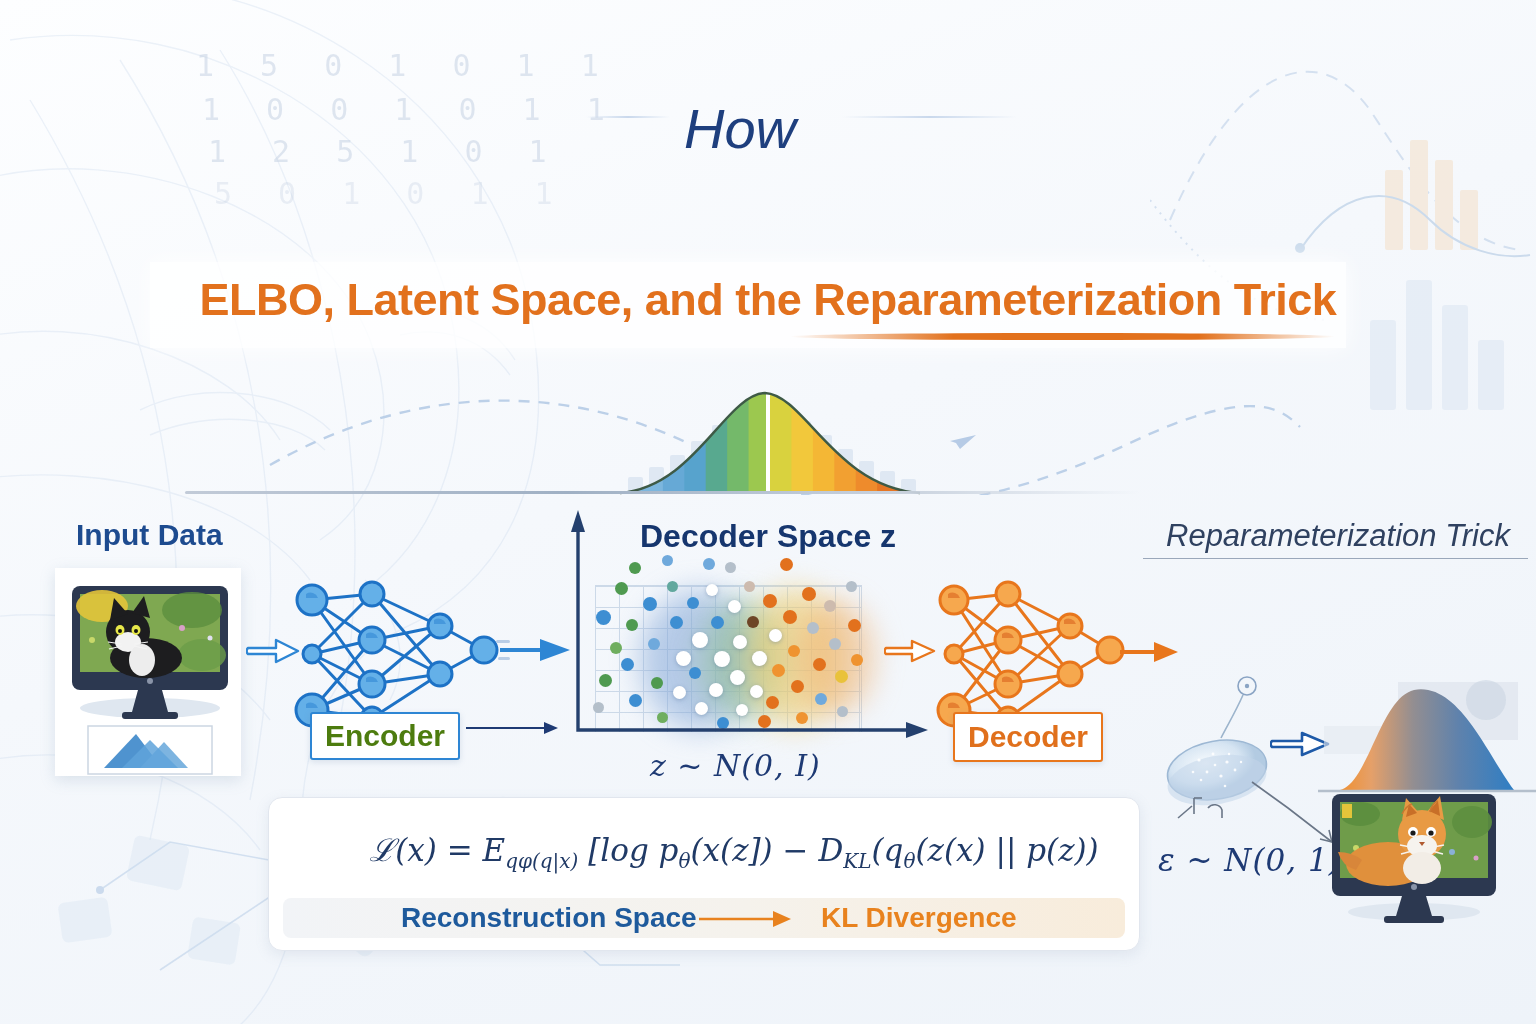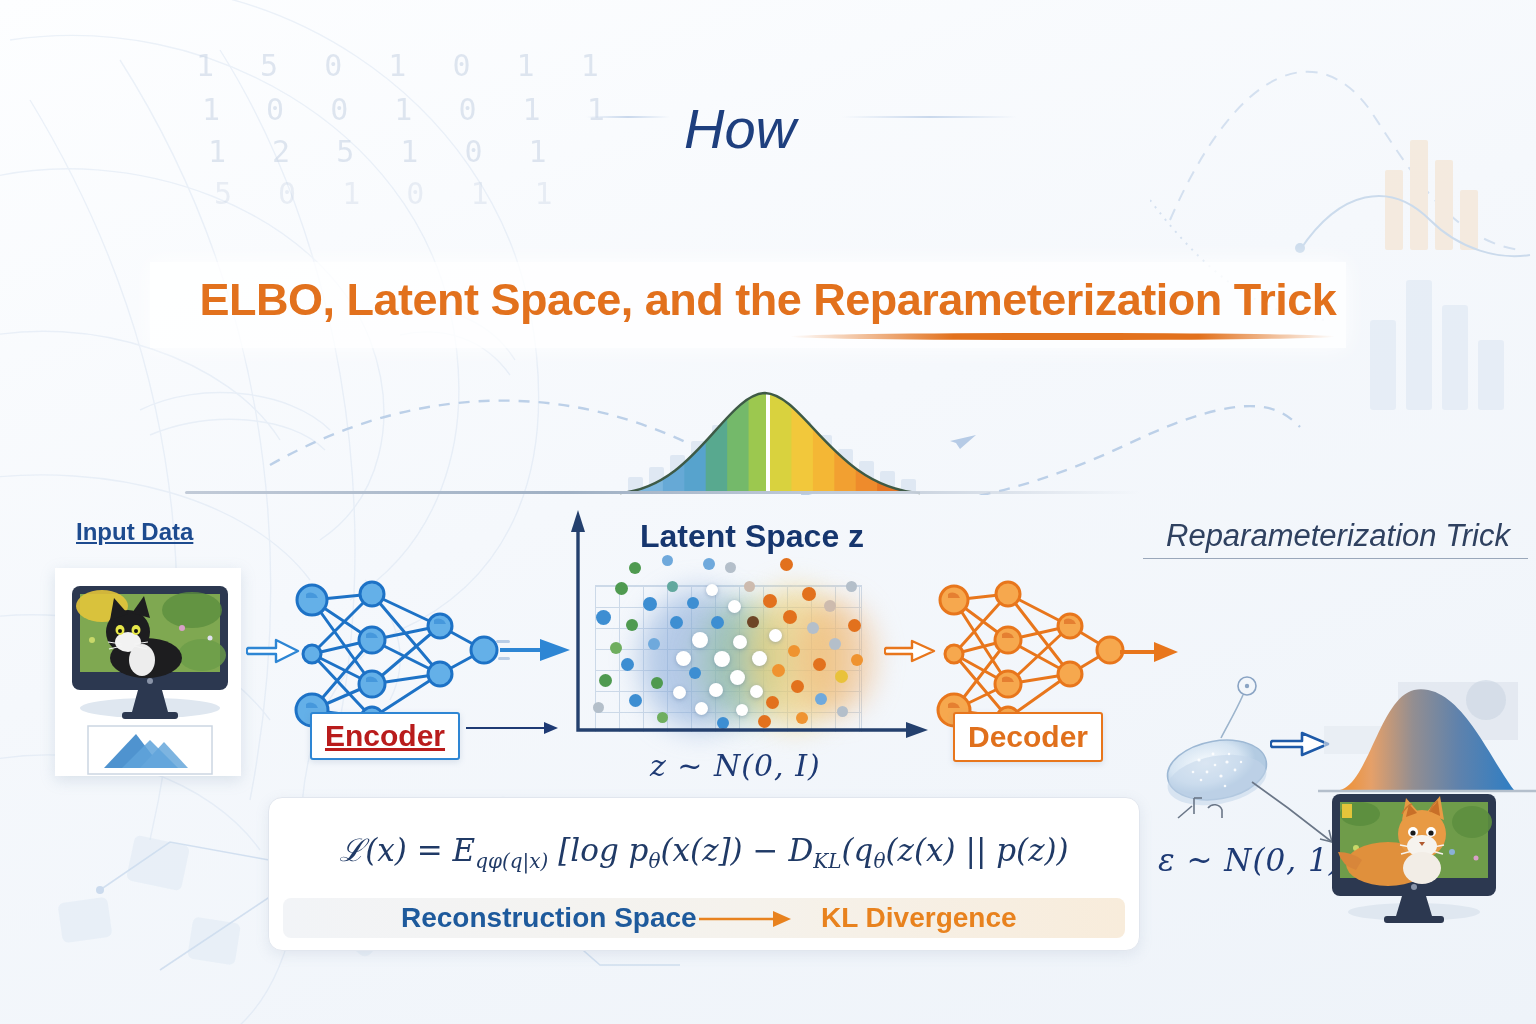--- a/index.html
+++ b/index.html
@@ -8,38 +8,38 @@
     font-family:"Liberation Sans",sans-serif;}
   .abs{position:absolute;}
   
   .kicker{font-style:italic;font-weight:500;font-size:56px;color:#1e3f7e;margin-top:24px;}
   .kline{height:2px;background:linear-gradient(90deg,rgba(180,200,228,0),#c9d8ec,rgba(180,200,228,0));}
   .title{font-weight:bold;font-size:66px;letter-spacing:-1px;color:#16366e;white-space:nowrap;}
   .subband{background:rgba(255,255,255,.82);box-shadow:0 0 22px rgba(255,255,255,.9);}
   .subtitle{font-weight:bold;font-size:45px;letter-spacing:-0.5px;color:#e2711d;white-space:nowrap;}
   .swoosh{height:7px;border-radius:50%;background:linear-gradient(90deg,rgba(226,113,29,0),#e2711d 30%,#e2711d 75%,rgba(226,113,29,0));}
   
-  .seclabel{font-weight:bold;font-size:24px;color:#1d4b8f;text-decoration:underline;}
+  .seclabel{font-weight:bold;font-size:30px;color:#1d4b8f;}
   .latenttitle{font-weight:bold;font-size:32px;color:#16366e;}
   .tagbox{display:flex;align-items:center;justify-content:center;background:#fff;border-radius:3px;
     font-weight:bold;font-size:30px;box-shadow:0 2px 6px rgba(90,120,160,.18);}
-  .enc{border:2px solid #2e86d4;color:#b91c1c;text-decoration:underline;}
+  .enc{border:2px solid #2e86d4;color:#4d7c0f;}
   .dec{border:2px solid #e8761c;color:#e0701c;}
   .math{font-family:"DejaVu Serif",serif;font-style:italic;color:#1e3a74;}
   .repformula{font-family:"DejaVu Serif",serif;font-style:italic;font-weight:600;font-size:42px;color:#22355c;letter-spacing:2px;white-space:nowrap;}
   .reptitle{font-style:italic;font-weight:500;font-size:31px;color:#2f4160;white-space:nowrap;}
   .thinrule{height:1px;background:#9aa7ba;}
   
   .grid{background-image:linear-gradient(#ccd9e8 1px,transparent 1px),linear-gradient(90deg,#ccd9e8 1px,transparent 1px);
     background-size:24px 21px;border-right:1px solid #ccd9e8;border-top:1px solid #ccd9e8;}
   .blob{border-radius:50%;filter:blur(14px);}
   .dot{position:absolute;border-radius:50%;}
   
   .elbobox{background:#fff;border:1px solid #e1e6ee;border-radius:14px;box-shadow:0 4px 14px rgba(120,140,170,.14);}
-  .elboformula{font-family:"DejaVu Serif",serif;font-style:italic;font-size:31px;color:#203a66;white-space:nowrap;}
+  .elboformula{font-family:"DejaVu Serif",serif;font-style:italic;font-size:31px;color:#203a66;white-space:nowrap;margin-left:30px;}
   .elboformula .msub{font-size:20px;vertical-align:-7px;}
   .elbostrip{background:linear-gradient(90deg,#f2f4f7 0%,#f5f2ec 55%,#f8ecdb 100%);border-radius:8px;}
   .reconlabel{font-weight:bold;font-size:28px;color:#1e5a9c;}
   .kllabel{font-weight:bold;font-size:28px;color:#e8821e;}
   
   .bintext{font-family:"DejaVu Sans Mono",monospace;font-size:30px;letter-spacing:14px;color:#c7d3e4;opacity:.55;white-space:nowrap;margin-top:16px;}
   .decor{opacity:.55;}
 </style>
 </head>
 <body>
@@ -238,21 +238,21 @@
   <svg class="abs" style="left:494px;top:634px;" width="78" height="32" viewBox="0 0 78 32">
     <rect x="2" y="6" width="14" height="3" rx="1.5" fill="#b9cde6"></rect>
     <rect x="4" y="23" width="12" height="3" rx="1.5" fill="#b9cde6"></rect>
     <path d="M6,14 h40 v-9 l30,11 l-30,11 v-9 h-40 z" fill="#2e86d4"></path>
   </svg>
   <svg class="abs" style="left:466px;top:720px;" width="92" height="16" viewBox="0 0 92 16">
     <path d="M0,8 H78" stroke="#1e3a74" stroke-width="2.2"></path>
     <path d="M78,2 L92,8 L78,14 z" fill="#1e3a74"></path>
   </svg>
 
-  <div class="abs latenttitle" style="left:640px;top:518px;">Latent Space z</div>
+  <div class="abs latenttitle" style="left:640px;top:518px;">Decoder Space z</div>
   <div class="abs grid" style="left:595px;top:585px;width:266px;height:146px;"></div>
   <div class="abs blob" style="left:640px;top:590px;width:120px;height:140px;background:rgba(130,165,215,.55);"></div>
   <div class="abs blob" style="left:700px;top:600px;width:90px;height:120px;background:rgba(140,190,140,.5);"></div>
   <div class="abs blob" style="left:745px;top:588px;width:100px;height:140px;background:rgba(238,205,110,.6);"></div>
   <div class="abs blob" style="left:795px;top:600px;width:80px;height:115px;background:rgba(240,175,110,.5);"></div>
   <div class="abs" id="latent-dots" style="left:588px;top:568px;width:274px;height:160px;">
       <div class="dot" style="left: 3%; top: 26%; height: 15px; width: 15px; background: rgb(61, 142, 210);"></div>
       <div class="dot" style="left: 10%; top: 9%; height: 13px; width: 13px; background: rgb(79, 154, 80);"></div>
       <div class="dot" style="left: 8%; top: 46%; height: 12px; width: 12px; background: rgb(111, 174, 95);"></div>
       <div class="dot" style="left: 4%; top: 66%; height: 13px; width: 13px; background: rgb(79, 154, 80);"></div>

